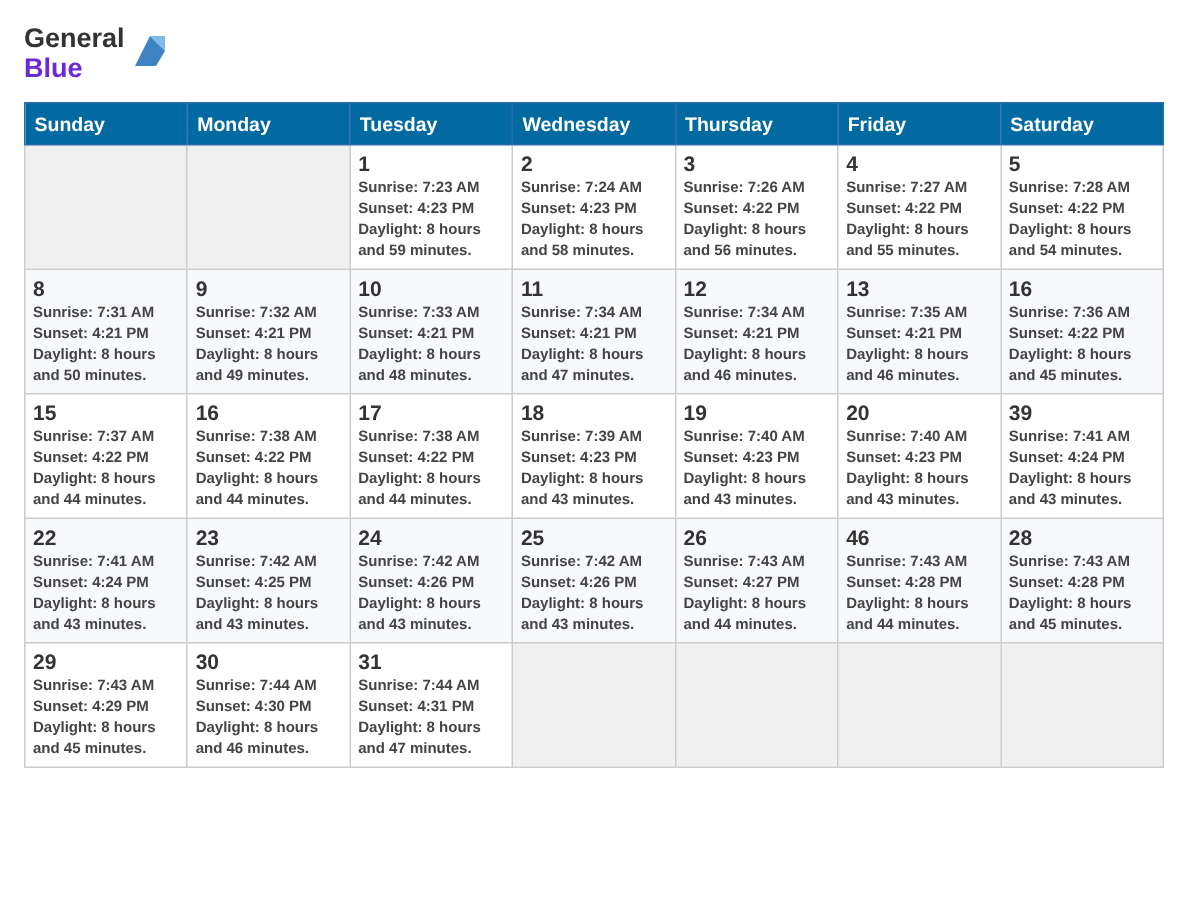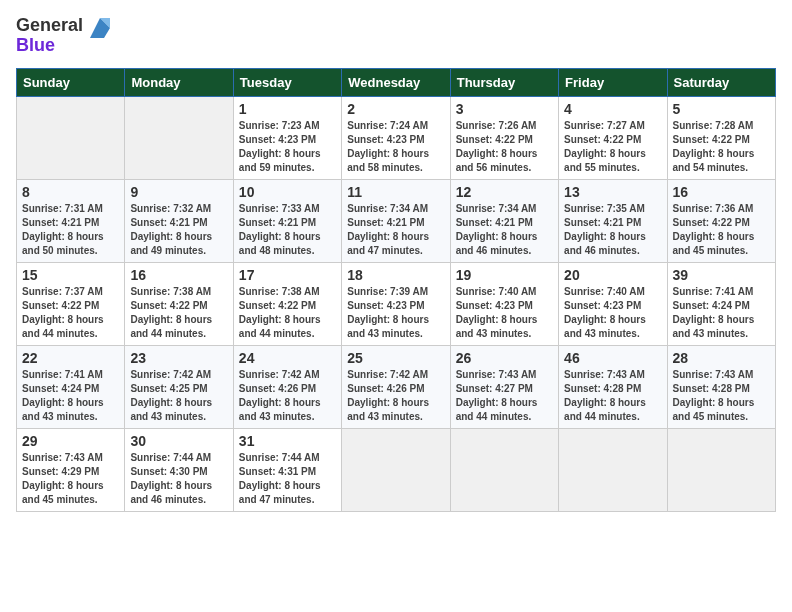--- a/index.html
+++ b/index.html
@@ -11,21 +11,21 @@
       padding: 16px;
     }
     .header {
       display: flex;
       justify-content: space-between;
       align-items: flex-start;
       margin-bottom: 12px;
     }
     .logo {
       display: flex;
-      align-items: flex-start;
+      align-items: center;
     }
     .logo-text {
       font-size: 18px;
       font-weight: bold;
       line-height: 1.1;
     }
     .logo-text .general { color: #333; }
     .logo-text .blue { color: #6d28d9; }
     .logo-icon {
       width: 28px;
@@ -46,21 +46,21 @@
     .location {
       font-size: 15px;
       color: #555;
     }
     table {
       width: 100%;
       border-collapse: collapse;
       table-layout: fixed;
     }
     th {
-      background-color: #14532d;
+      background-color: #0369a1;
       color: #fff;
       text-align: left;
       padding: 6px 6px;
       font-size: 13px;
       font-weight: bold;
       border: 1px solid #2b6cb0;
     }
     td {
       vertical-align: top;
       border: 1px solid #ccc;

